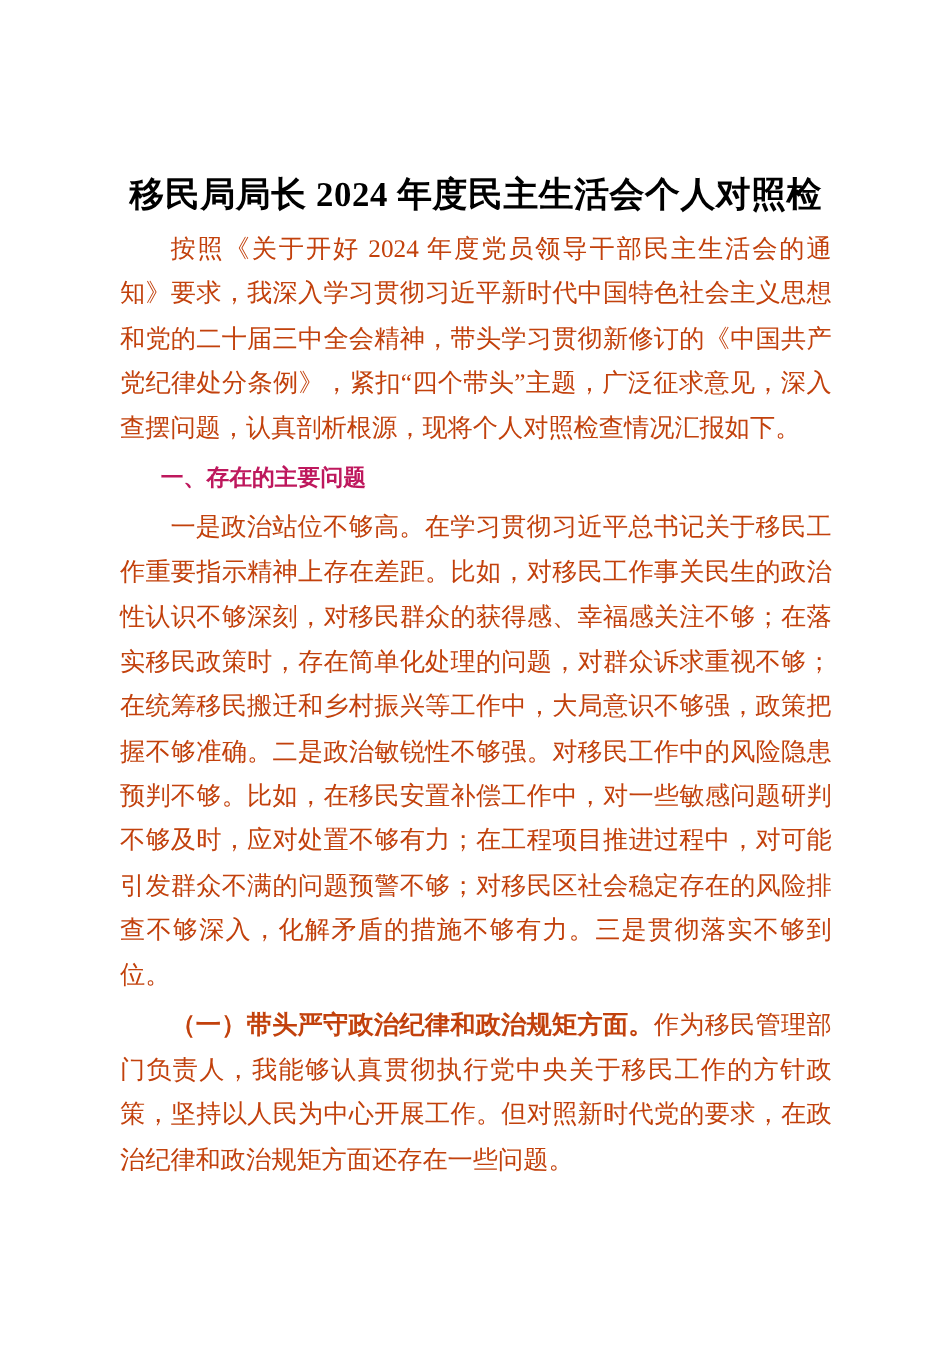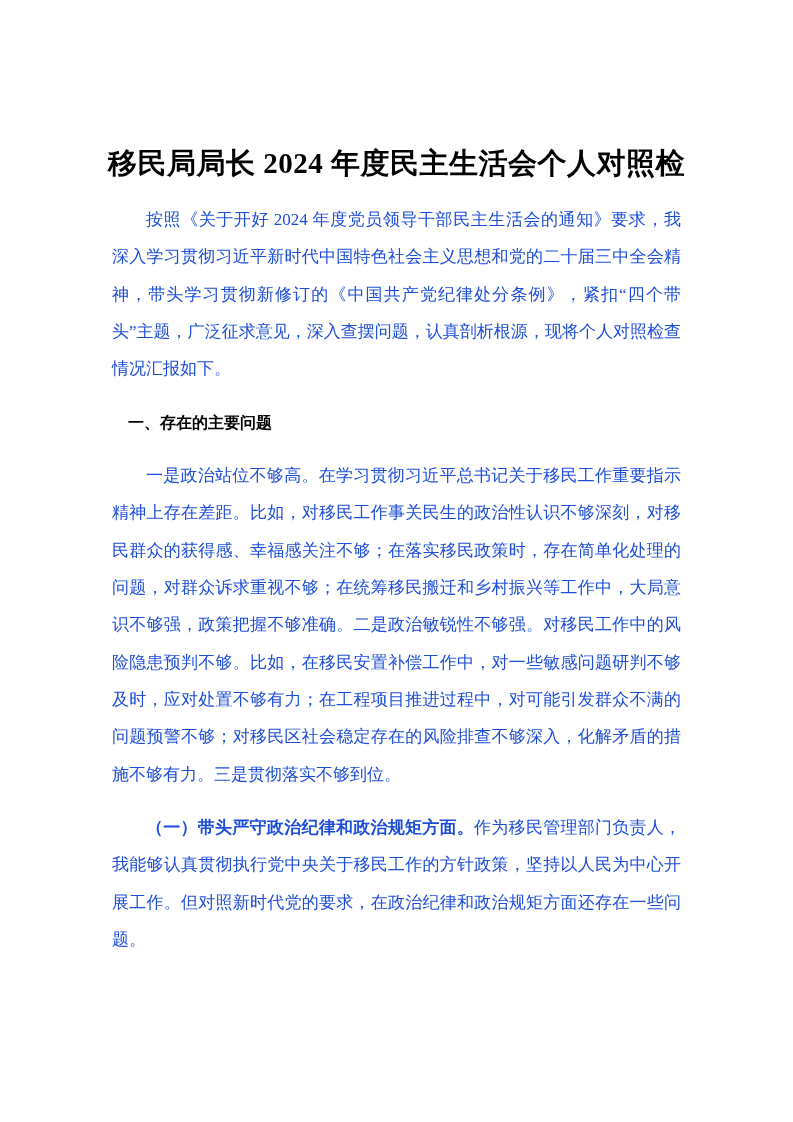--- a/index.html
+++ b/index.html
@@ -32,37 +32,37 @@
     line-height: 44px;
     text-align: center;
     color: #000000;
     letter-spacing: 0.5px;
   }
   .doc-title .title-line {
     display: block;
     white-space: nowrap;
   }
   .para {
-    margin: 16px;
+    margin: 4px;
     font-family: "Liberation Serif", serif;
-    font-size: 17px;
+    font-size: 21px;
     line-height: 37.33px;
     text-align: justify;
     text-indent: 2em;
-    color: #1d4ed8;
+    color: #c2410c;
   }
   .section-heading {
     margin: 0;
     font-family: "Liberation Sans", sans-serif;
     font-weight: 700;
-    font-size: 16px;
+    font-size: 19px;
     line-height: 37.33px;
     text-indent: 2em;
     text-align: left;
-    color: #000000;
+    color: #be185d;
   }
   .lead-in {
     font-weight: 700;
   }
 </style>
 </head>
 <body>
 
 <div class="page">
   <div class="content">

